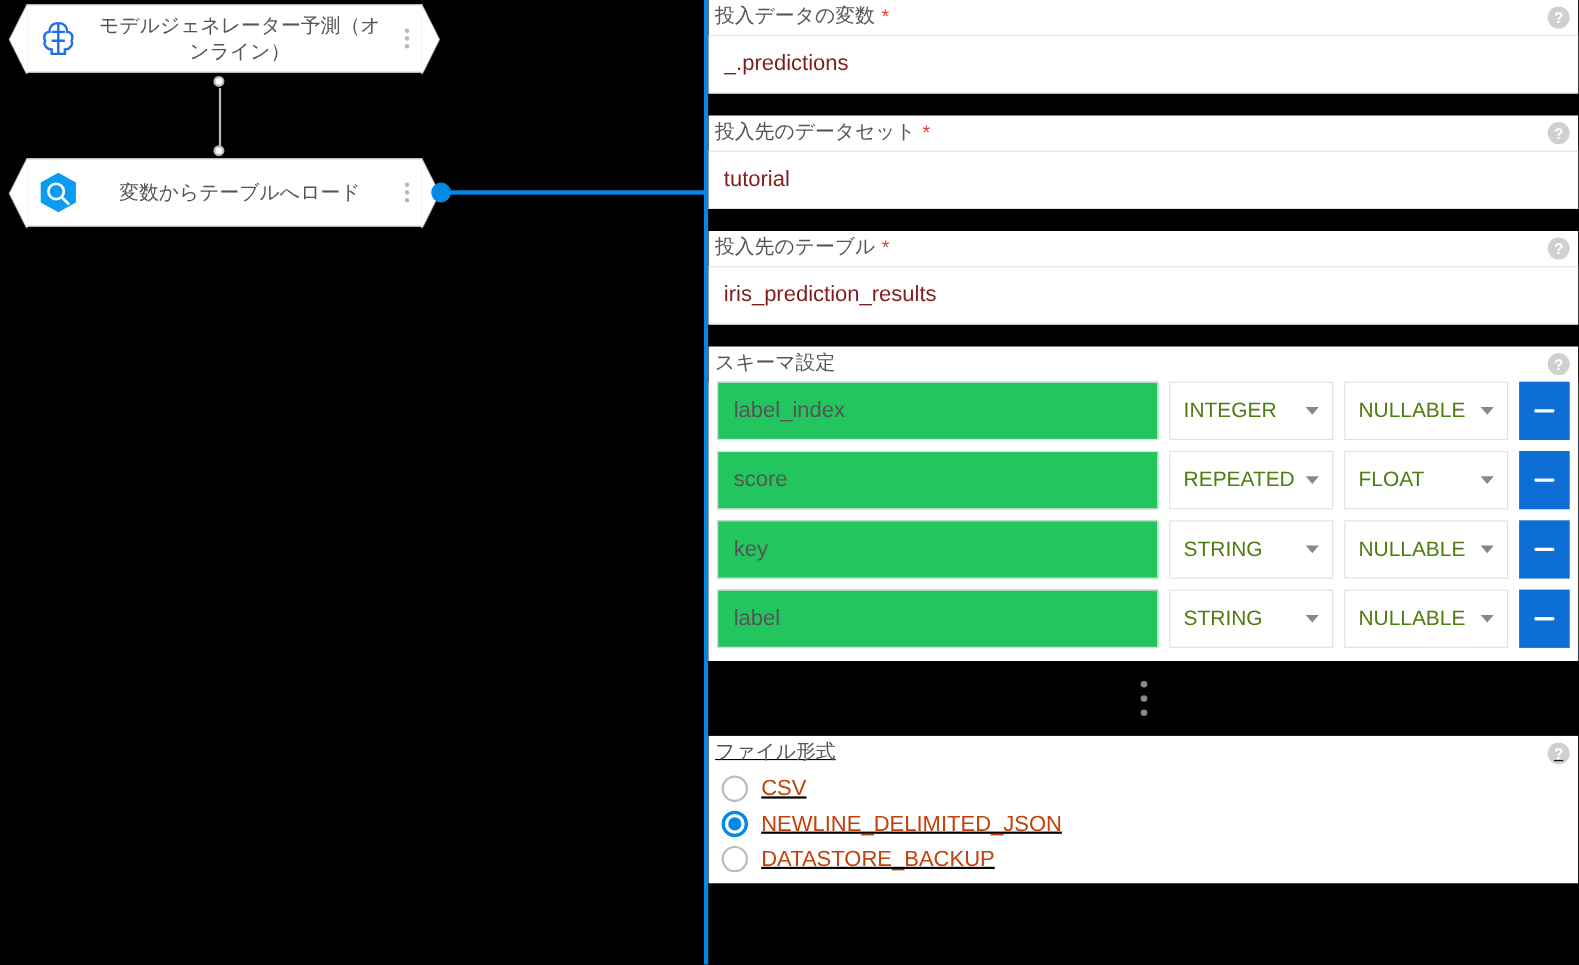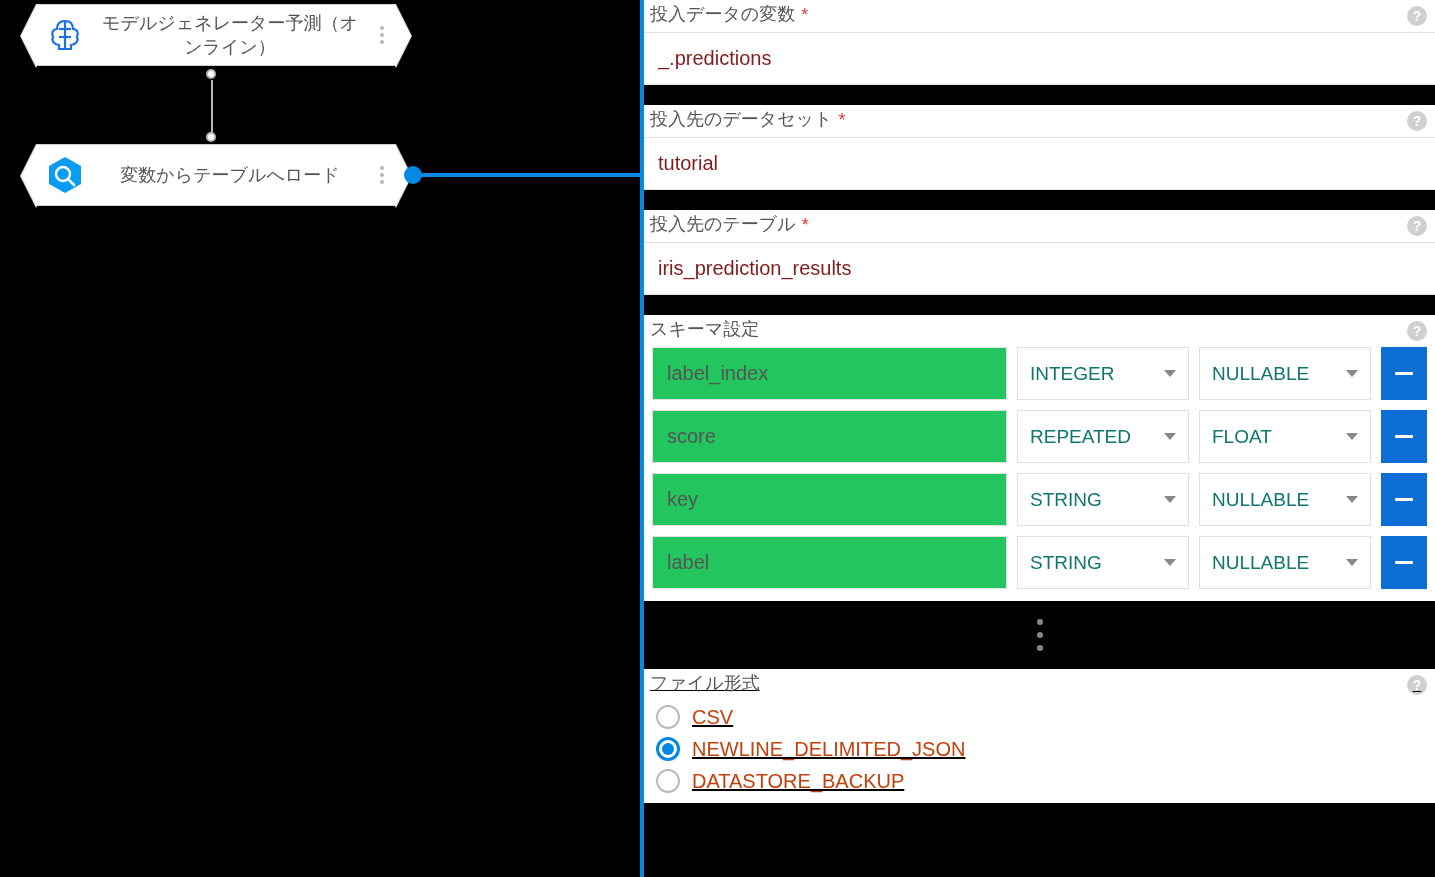--- a/index.html
+++ b/index.html
@@ -6,21 +6,21 @@
   body {
     font-family: "Hiragino Kaku Gothic Pro", "Meiryo", sans-serif;
     background: #000;
     width: 1435px;
     height: 877px;
     overflow: hidden;
     position: relative;
   }
   .canvas {
     position: absolute;
-    left: 16px; top: 0;
+    left: 4px; top: 0;
     width: 640px;
     height: 877px;
     background: #000;
   }
   .node {
     position: absolute;
     display: flex;
     align-items: center;
     background: #fff;
     border: 1px solid #d0d0d0;
@@ -176,25 +176,25 @@
     flex: 1;
     border: 1px solid #e0e0e0;
     padding: 14px 14px;
     font-size: 20px;
     color: #555;
     background: #22c55e;
     outline: none;
     font-family: inherit;
   }
   .schema-select {
-    width: 172px;
+    width: 149px;
     border: 1px solid #e0e0e0;
     padding: 0 12px;
     font-size: 19px;
-    color: #0f766e;
+    color: #4d7c0f;
     background: #fff;
     display: flex;
     align-items: center;
     justify-content: space-between;
     cursor: pointer;
   }
   .caret {
     width: 0; height: 0;
     border-left: 6px solid transparent;
     border-right: 6px solid transparent;

